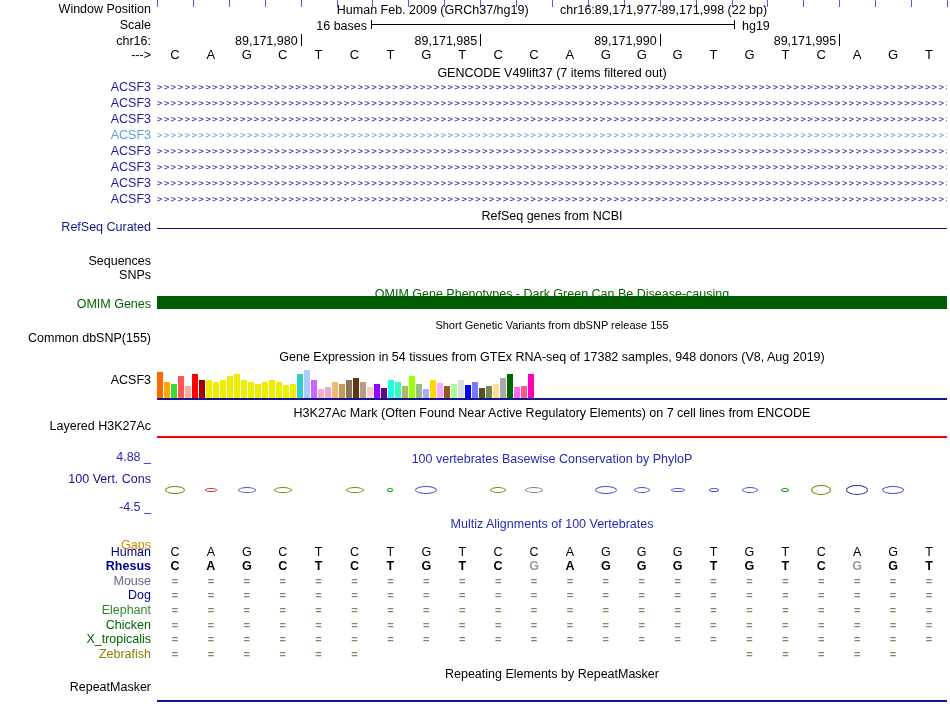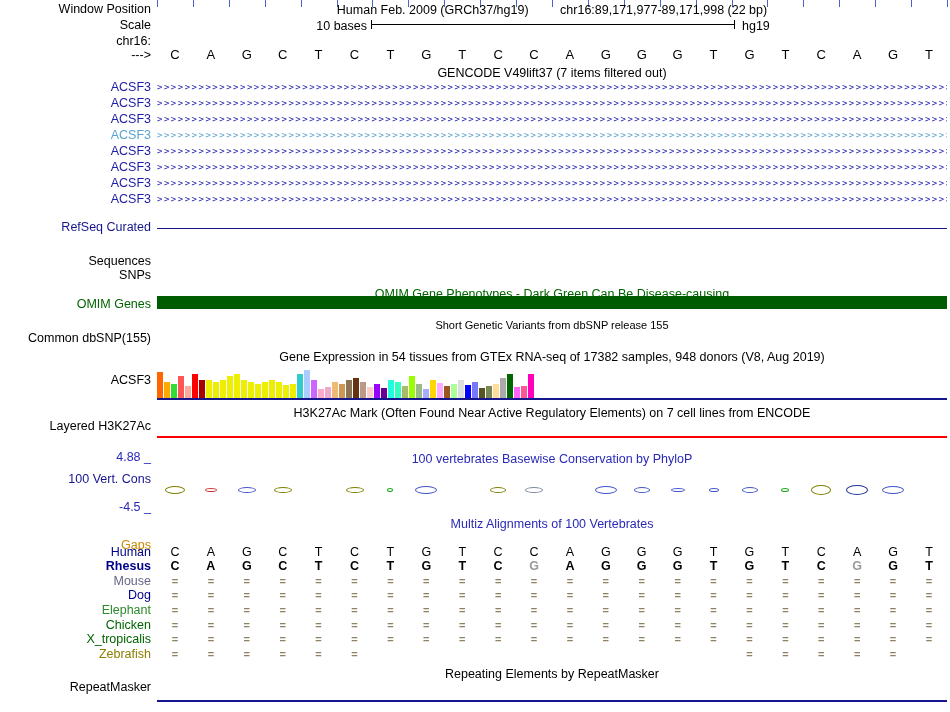--- a/index.html
+++ b/index.html
@@ -44,25 +44,35 @@
 <div id="page">
   <div id="ticks"></div>
 
   <span class="lbl" style="top:3px">Window Position</span>
   <div class="ctitle" style="top:3px">
     <span>Human Feb. 2009 (GRCh37/hg19)</span>
     <span style="margin-left:28px">chr16:89,171,977-89,171,998 (22 bp)</span>
   </div>
 
   <span class="lbl" style="top:19px">Scale</span>
-  <span id="scale-text">10 bases</span>
+  <span id="scale-text">16 bases</span>
   <div id="scale-bar"></div>
   <span id="scale-asm">hg19</span>
 
   <span class="lbl" style="top:35px">chr16:</span>
+  <div id="coord-row">
+      <span class="coord-lab" style="left: 222.636px;">89,171,980</span>
+      <span class="vtick" style="left: 300.636px;"></span>
+      <span class="coord-lab" style="left: 402.182px;">89,171,985</span>
+      <span class="vtick" style="left: 480.182px;"></span>
+      <span class="coord-lab" style="left: 581.727px;">89,171,990</span>
+      <span class="vtick" style="left: 659.727px;"></span>
+      <span class="coord-lab" style="left: 761.273px;">89,171,995</span>
+      <span class="vtick" style="left: 839.273px;"></span>
+    </div>
 
   <span class="lbl" style="top:49px">---&gt;</span>
   <div id="seq-cells" class="cells">
       <span class="cell">C</span>
       <span class="cell">A</span>
       <span class="cell">G</span>
       <span class="cell">C</span>
       <span class="cell">T</span>
       <span class="cell">C</span>
       <span class="cell">T</span>
@@ -112,20 +122,21 @@
       <div class="grow" style="top: 96px;">
         <span class="lbl" style="color: rgb(28, 28, 170); top: 1px;">ACSF3</span>
         <div class="arrows" style="color: rgb(28, 28, 170);">&gt;&gt;&gt;&gt;&gt;&gt;&gt;&gt;&gt;&gt;&gt;&gt;&gt;&gt;&gt;&gt;&gt;&gt;&gt;&gt;&gt;&gt;&gt;&gt;&gt;&gt;&gt;&gt;&gt;&gt;&gt;&gt;&gt;&gt;&gt;&gt;&gt;&gt;&gt;&gt;&gt;&gt;&gt;&gt;&gt;&gt;&gt;&gt;&gt;&gt;&gt;&gt;&gt;&gt;&gt;&gt;&gt;&gt;&gt;&gt;&gt;&gt;&gt;&gt;&gt;&gt;&gt;&gt;&gt;&gt;&gt;&gt;&gt;&gt;&gt;&gt;&gt;&gt;&gt;&gt;&gt;&gt;&gt;&gt;&gt;&gt;&gt;&gt;&gt;&gt;&gt;&gt;&gt;&gt;&gt;&gt;&gt;&gt;&gt;&gt;&gt;&gt;&gt;&gt;&gt;&gt;&gt;&gt;&gt;&gt;&gt;&gt;&gt;&gt;&gt;&gt;&gt;&gt;&gt;&gt;&gt;&gt;&gt;&gt;&gt;&gt;&gt;&gt;&gt;&gt;&gt;&gt;&gt;&gt;&gt;&gt;&gt;&gt;&gt;&gt;</div>
       </div>
       <div class="grow" style="top: 112px;">
         <span class="lbl" style="color: rgb(28, 28, 170); top: 1px;">ACSF3</span>
         <div class="arrows" style="color: rgb(28, 28, 170);">&gt;&gt;&gt;&gt;&gt;&gt;&gt;&gt;&gt;&gt;&gt;&gt;&gt;&gt;&gt;&gt;&gt;&gt;&gt;&gt;&gt;&gt;&gt;&gt;&gt;&gt;&gt;&gt;&gt;&gt;&gt;&gt;&gt;&gt;&gt;&gt;&gt;&gt;&gt;&gt;&gt;&gt;&gt;&gt;&gt;&gt;&gt;&gt;&gt;&gt;&gt;&gt;&gt;&gt;&gt;&gt;&gt;&gt;&gt;&gt;&gt;&gt;&gt;&gt;&gt;&gt;&gt;&gt;&gt;&gt;&gt;&gt;&gt;&gt;&gt;&gt;&gt;&gt;&gt;&gt;&gt;&gt;&gt;&gt;&gt;&gt;&gt;&gt;&gt;&gt;&gt;&gt;&gt;&gt;&gt;&gt;&gt;&gt;&gt;&gt;&gt;&gt;&gt;&gt;&gt;&gt;&gt;&gt;&gt;&gt;&gt;&gt;&gt;&gt;&gt;&gt;&gt;&gt;&gt;&gt;&gt;&gt;&gt;&gt;&gt;&gt;&gt;&gt;&gt;&gt;&gt;&gt;&gt;&gt;&gt;&gt;&gt;&gt;&gt;&gt;</div>
       </div>
     </div>
 
+  <div class="ctitle" style="top:209px">RefSeq genes from NCBI</div>
   <span class="lbl" style="top:221px;color:#15158c">RefSeq Curated</span>
   <div class="hline" style="top:228px;background:#15158c"></div>
 
   <span class="lbl" style="top:255px">Sequences</span>
   <span class="lbl" style="top:269px">SNPs</span>
 
   <div class="ctitle" style="top:287px;color:#006400">OMIM Gene Phenotypes - Dark Green Can Be Disease-causing</div>
   <span class="lbl" style="top:298px;color:#006400">OMIM Genes</span>
   <div id="omim-bar"></div>
 

